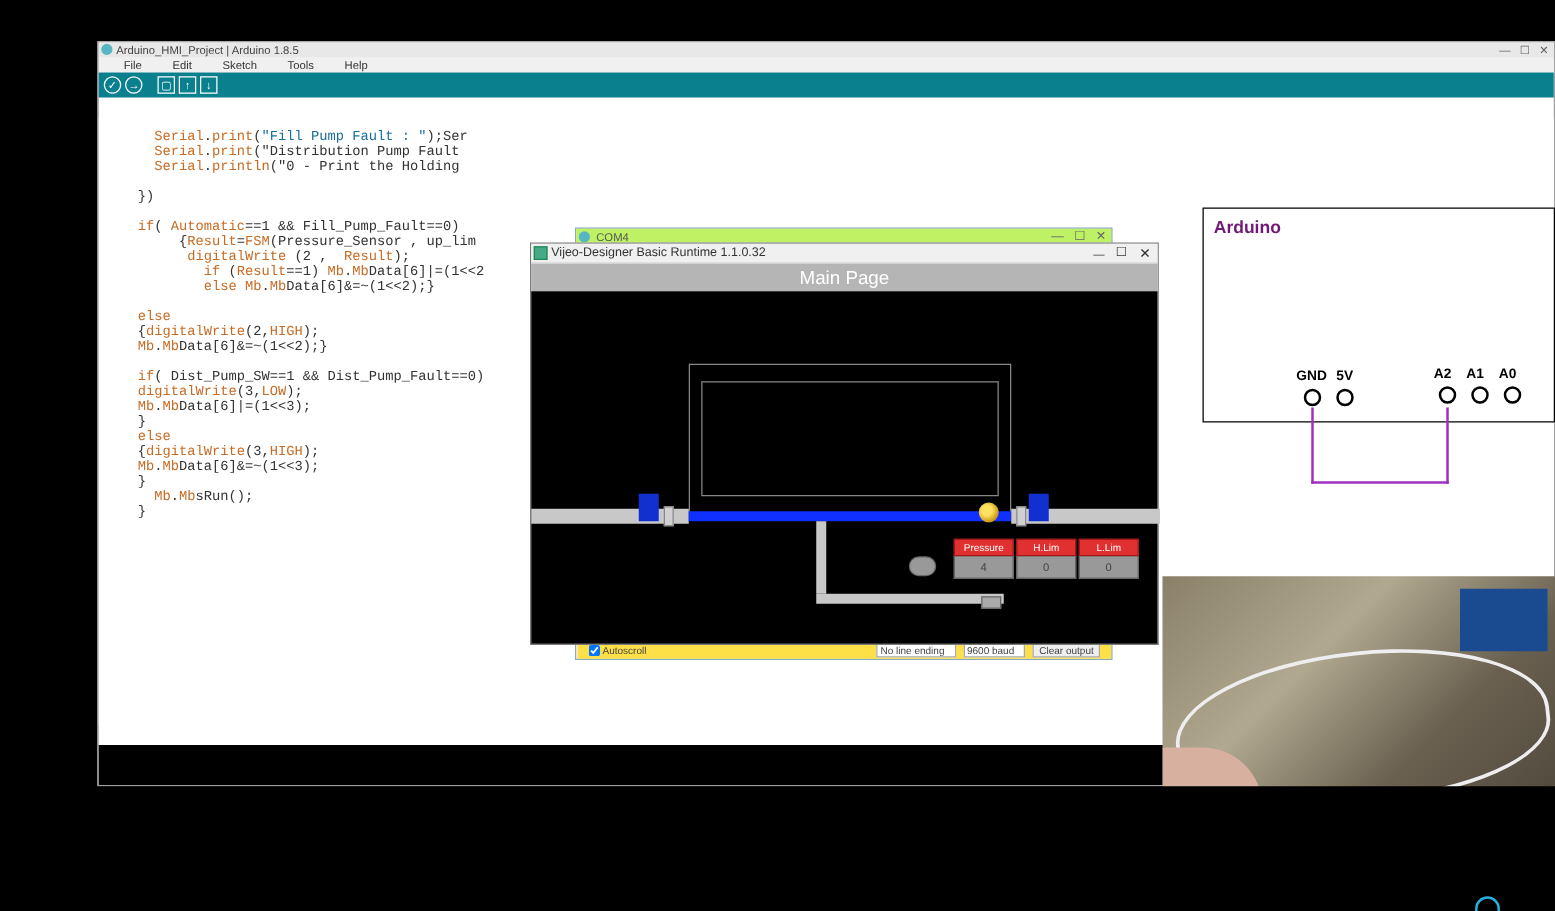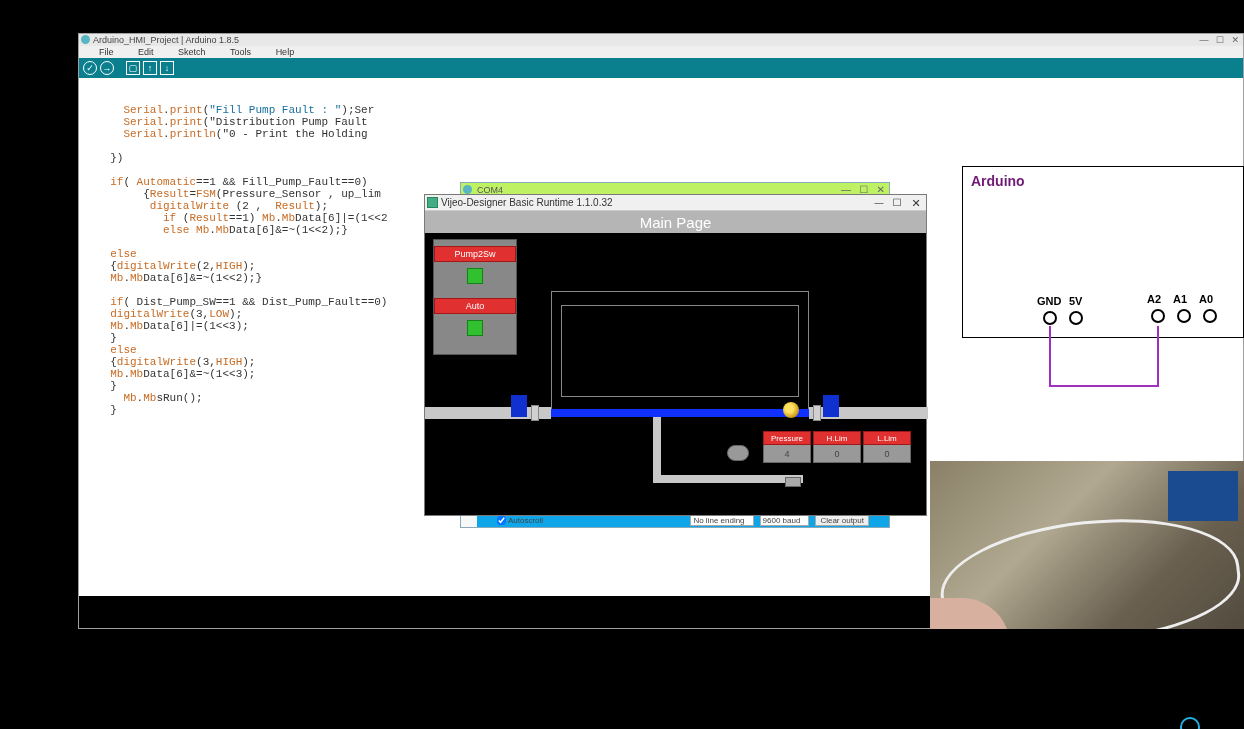--- a/index.html
+++ b/index.html
@@ -122,23 +122,23 @@
     font-size: 9px; color: #555;
     padding-left: 16px; line-height: 14px;
     position: relative;
   }
   .com-title .ic {
     position:absolute; left:2px; top:2px;
     width:9px; height:9px; background:#57b6c2; border-radius:50%;
   }
   .com-title .winbtns { position:absolute; right:4px; top:0; font-size:10px; color:#666;}
   .com-footer {
-    position:absolute; bottom:0; left:16px;right:0;height:14px;
-    background:#0ea5e9; font-size:8px; color:#444;
-    display:flex; align-items:center; padding:0 20px; gap:6px;
+    position:absolute; bottom:0; left:1px;right:0;height:14px;
+    background:#fde047; font-size:8px; color:#444;
+    display:flex; align-items:center; padding:0 9px; gap:6px;
   }
   .com-footer .chk { display:flex;align-items:center;gap:2px;}
   .com-footer .chk input { width:9px;height:9px;margin:0;}
   .com-footer .sel { border:1px solid #aaa; padding:0 8px 0 2px; background:#fff; margin-left:auto;}
   .com-footer .btn { border:1px solid #aaa; padding:0 4px; background:#efefef;}
   
   .hmi-window {
     position: absolute;
     left: 424px; top: 194px;
     width: 503px; height: 322px;
@@ -383,27 +383,20 @@
   <div class="hmi-title">
     <span class="ic"></span>
     <span>Vijeo-Designer Basic Runtime 1.1.0.32</span>
     <span class="min">—</span>
     <span class="max">☐</span>
     <span class="x">✕</span>
   </div>
   <div class="hmi-header">Main Page</div>
   <div class="hmi-canvas">
 
-    <div class="panel-box">
-      <div class="hmi-btn red">Pump2Sw</div>
-      <div class="green-led"></div>
-      <div style="height:8px"></div>
-      <div class="hmi-btn red">Auto</div>
-      <div class="green-led"></div>
-    </div>
 
     <div class="tank-outer"></div>
     <div class="tank-inner"></div>
 
     <div class="pipe-h left"></div>
     <div class="pipe-h mid"></div>
     <div class="pipe-h right"></div>
 
     <div class="valve l"></div>
     <div class="valve r"></div>

